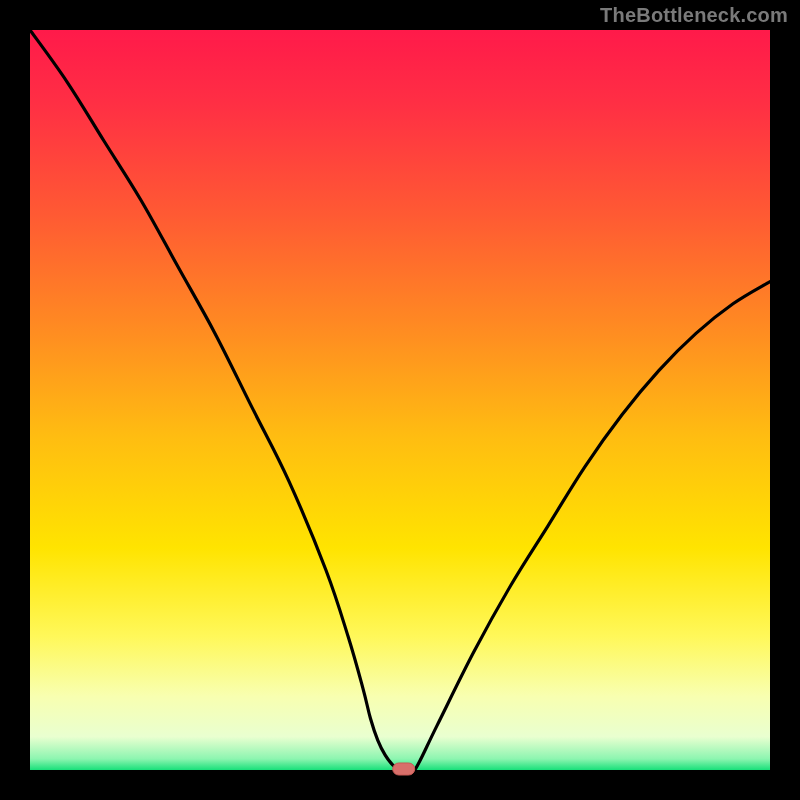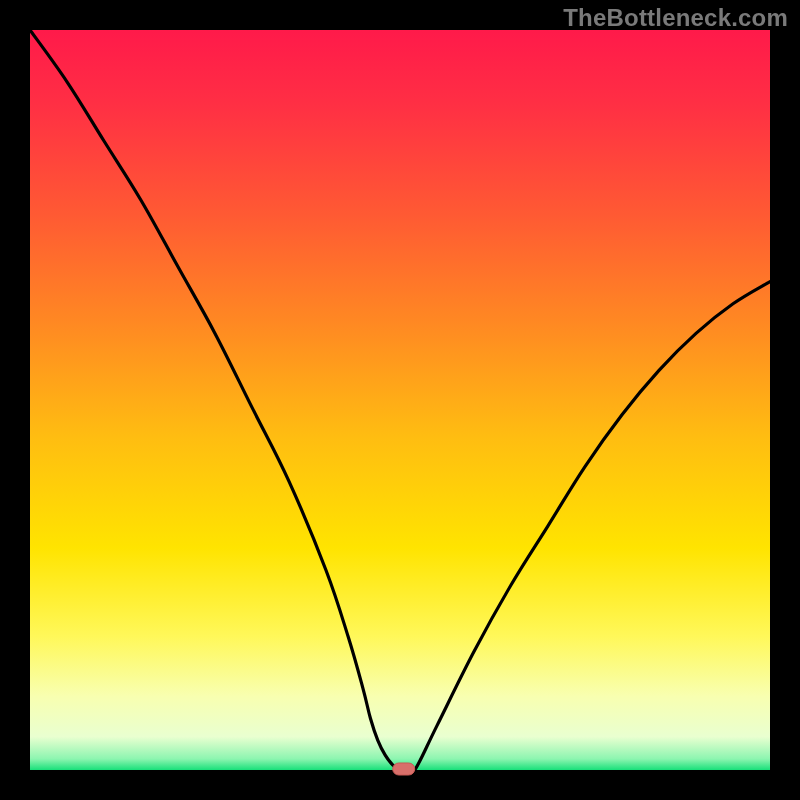--- a/index.html
+++ b/index.html
@@ -16,21 +16,21 @@
     top: 0;
     width: 800px;
     height: 800px;
     background: #000;
   }
   .watermark {
     position: absolute;
     top: 4px;
     right: 12px;
     font-family: Arial, Helvetica, sans-serif;
-    font-size: 24px;
+    font-size: 20px;
     font-weight: 600;
     color: #7a7a7a;
     letter-spacing: 0.2px;
   }
   svg {
     position: absolute;
     left: 0;
     top: 0;
   }
 </style>

